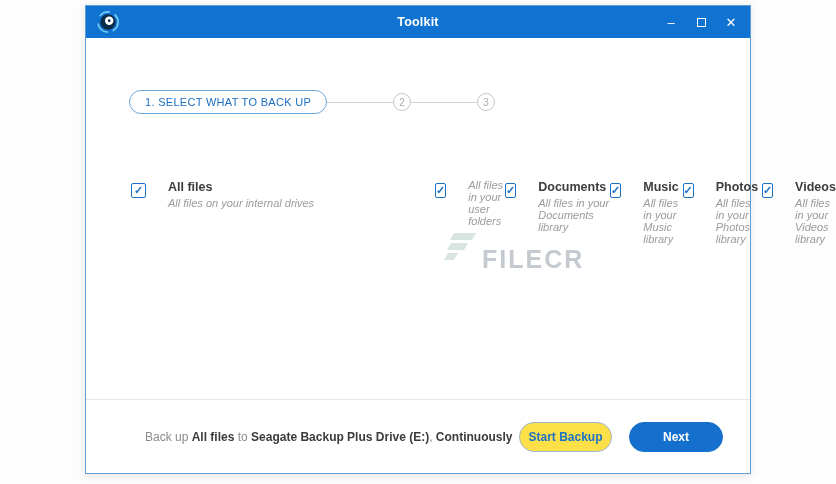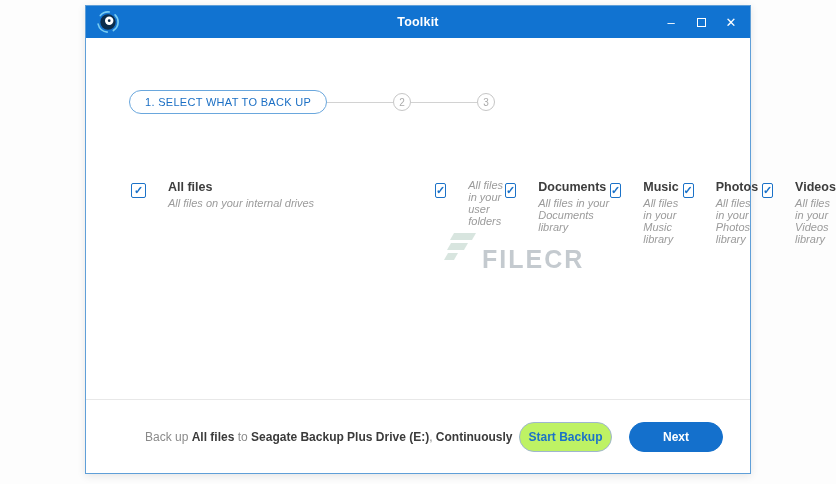--- a/index.html
+++ b/index.html
@@ -225,21 +225,21 @@
     border-radius: 16px;
     font-size: 12px;
     font-weight: bold;
     font-family: "Liberation Sans", sans-serif;
     padding: 7px 0;
     text-align: center;
     cursor: default;
   }
   .btn-secondary {
     width: 93px;
-    background: #bef264;
+    background: #fde047;
     border: 1px solid #9fb6cf;
     color: #1b72c8;
   }
   .btn-primary {
     width: 94px;
     background: #1470cc;
     border: 1px solid #1470cc;
     color: #ffffff;
   }
 </style>

